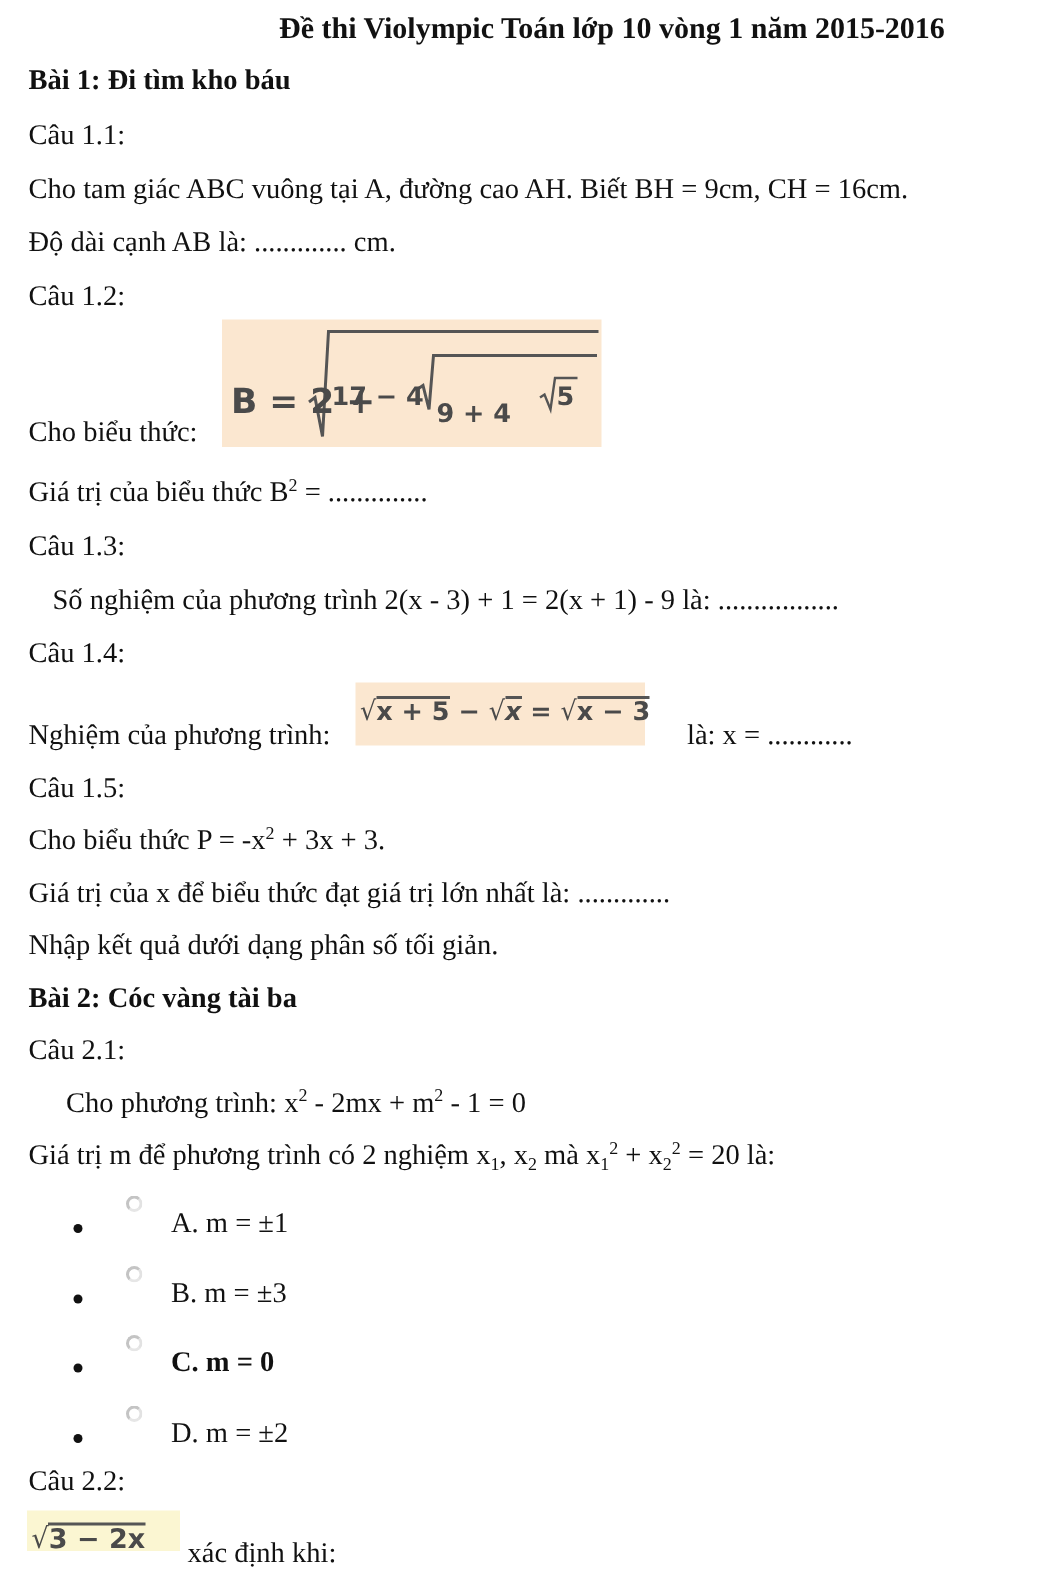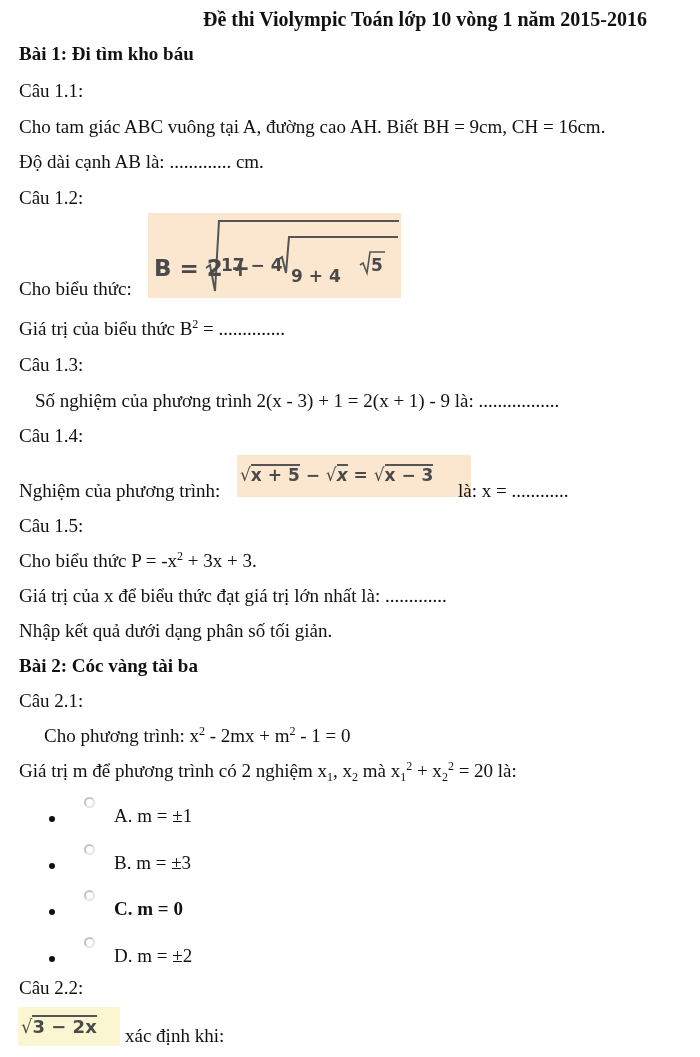--- a/index.html
+++ b/index.html
@@ -22,21 +22,20 @@
     white-space: nowrap;
     line-height: 22px;
   }
   .title {
     position: absolute;
     left: 186px;
     top: 8px;
     font-weight: bold;
     font-size: 20px;
     white-space: nowrap;
-    margin-left: 17px;
   }
   .bold { font-weight: bold; }
   sup { font-size: 12px; vertical-align: 7px; line-height: 0; }
   sub { font-size: 12px; vertical-align: -4px; line-height: 0; }
 
   
   .formula {
     position: absolute;
     font-family: "DejaVu Sans", sans-serif;
     color: #4a4a4a;
@@ -125,21 +124,21 @@
 <div class="line" style="top:318px;">
   <span>Giá trị của biểu thức B</span><sup>2</sup><span> = ..............</span>
 </div>
 
 <div class="line" style="top:354px;">Câu 1.3:</div>
 <div class="line" style="top:390px;margin-left:16px;">Số nghiệm của phương trình 2(x - 3) + 1 = 2(x + 1) - 9 là: .................</div>
 
 <div class="line" style="top:425px;">Câu 1.4:</div>
 <div class="line" style="top:480px;">Nghiệm của phương trình:</div>
 
-<div class="formula f-peach" style="left:237px; top:455px; width:234px; height:42px; font-size:17px;">
+<div class="formula f-peach" style="left:237px; top:455px; width:193px; height:42px; font-size:17px;">
   <div style="position:absolute; left:3px; top:9px;">
     <span class="radsign">√</span><span class="rad">x + 5</span><span> − </span><span class="radsign">√</span><span class="rad" style="font-style:italic;">x</span><span> = </span><span class="radsign">√</span><span class="rad">x − 3</span>
   </div>
 </div>
 <div class="line" style="left:458px; top:480px;">là: x = ............</div>
 
 <div class="line" style="top:515px;">Câu 1.5:</div>
 <div class="line" style="top:550px;">
   <span>Cho biểu thức P = -x</span><sup>2</sup><span> + 3x + 3.</span>
 </div>
@@ -172,18 +171,18 @@
   <span class="opt-label">C. m = 0</span>
 </div>
 <div class="opt" style="top:932px;">
   <span class="bullet"></span>
   <span class="radio"></span>
   <span class="opt-label">D. m = ±2</span>
 </div>
 
 <div class="line" style="top:977px;">Câu 2.2:</div>
 
-<div class="formula f-yellow" style="left:18px; top:1007px; width:102px; height:39px; font-size:18px;">
+<div class="formula f-yellow" style="left:18px; top:1007px; width:102px; height:27px; font-size:18px;">
   <div style="position:absolute; left:3px; top:8px;">
     <span class="radsign">√</span><span class="rad">3 − 2x</span>
   </div>
 </div>
 <div class="line" style="left:125px; top:1025px;">xác định khi:</div>
 
 </body></html>

